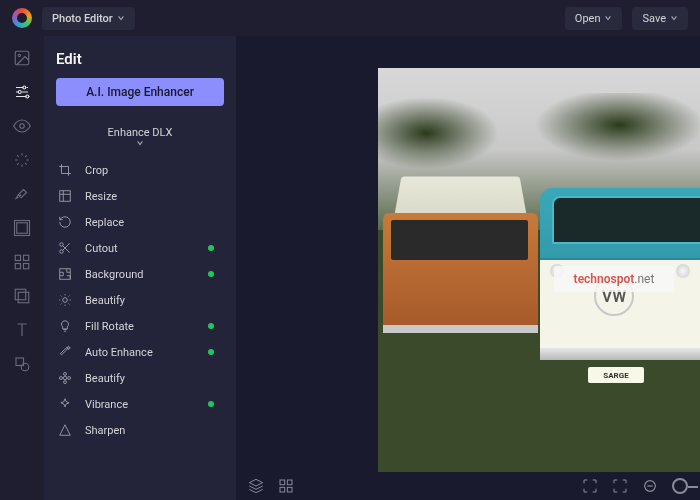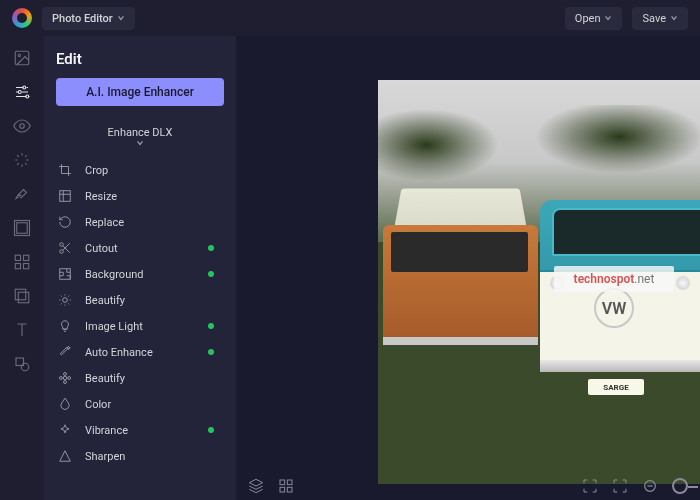--- a/index.html
+++ b/index.html
@@ -22,21 +22,21 @@
 .sidebar::-webkit-scrollbar-thumb { background: #3f3f56; border-radius: 2px; }
 .sidebar-title { font-size: 15px; font-weight: 600; margin-bottom: 10px; color: #f4f4f5; }
 .ai-btn { width: 100%; background: #8b8efc; color: #1a1a2e; border: none; border-radius: 4px; padding: 7px 12px; font-size: 12px; font-weight: 500; cursor: pointer; margin-bottom: 14px; }
 .section-head { display: flex; align-items: center; justify-content: space-between; font-size: 11px; color: #d4d4d8; padding: 6px 0; cursor: pointer; flex-direction: column; }
 .tool-list { margin-top: 4px; }
 .tool { display: flex; align-items: center; gap: 13px; padding: 6px 2px; font-size: 11px; color: #d4d4d8; cursor: pointer; position: relative; }
 .tool-icon { width: 14px; height: 14px; flex-shrink: 0; color: #a1a1aa; }
 .tool-icon svg { width: 14px; height: 14px; }
 .dot { width: 6px; height: 6px; border-radius: 50%; background: #22c55e; margin-left: auto; margin-right: 8px; }
 .canvas { flex: 1; background: #1a1a2e; position: relative; overflow: hidden; }
-.image { position: absolute; top: 32px; left: 142px; right: 0; height: 404px; background: linear-gradient(180deg, #4a5a3a 0%, #3a4a2a 40%, #3a4a2a 100%); overflow: hidden; margin-top: 12px; }
+.image { position: absolute; top: 32px; left: 142px; right: 0; height: 404px; background: linear-gradient(180deg, #4a5a3a 0%, #3a4a2a 40%, #3a4a2a 100%); overflow: hidden; }
 .sky { position: absolute; inset: 0 0 60% 0; background: linear-gradient(180deg, #d8d8d8 0%, #c9c9c9 50%, #5a6a4a 100%); }
 .trees { position: absolute; top: 25px; left: 0; right: 0; height: 80px; background: radial-gradient(ellipse 120px 60px at 15% 50%, #2a3a1a 0%, transparent 60%), radial-gradient(ellipse 140px 60px at 75% 40%, #2a3a1a 0%, transparent 60%); }
 .van1 { position: absolute; left: 5px; top: 100px; width: 155px; height: 200px; }
 .van1-body { position: absolute; inset: 45px 0 40px 0; background: linear-gradient(180deg, #c77a3a 0%, #a65a2a 100%); border-radius: 6px 6px 2px 2px; }
 .van1-pop { position: absolute; top: 0; left: 10px; right: 10px; height: 55px; background: linear-gradient(180deg, #e8e8d8 0%, #d8d8c8 100%); transform: perspective(100px) rotateX(15deg); transform-origin: bottom; border-radius: 4px 4px 0 0; }
 .van1-window { position: absolute; top: 52px; left: 8px; right: 10px; height: 40px; background: #2a2a2a; border-radius: 2px; }
 .van1-bumper { position: absolute; bottom: 35px; left: 0; right: 0; height: 8px; background: #c8c8c8; }
 .van2 { position: absolute; right: 0; top: 100px; width: 160px; height: 230px; }
 .van2-body { position: absolute; inset: 20px 0 45px 0; background: linear-gradient(180deg, #3aa8b8 0%, #2a8898 100%); border-radius: 12px 0 0 4px; }
 .van2-window { position: absolute; top: 28px; left: 12px; right: 0; height: 48px; background: #1a2a2a; border-radius: 8px 0 0 2px; border: 2px solid #4ab8c8; border-right: none; }
@@ -199,45 +199,39 @@
           <span class="tool-icon"><svg viewBox="0 0 24 24" fill="none" stroke="currentColor" stroke-width="1.5">
               <circle cx="12" cy="12" r="4"></circle>
               <path d="M12 2v2m0 16v2M4 12H2m20 0h-2M6 6L4.5 4.5M18 18l1.5 1.5M6 18l-1.5 1.5M18 6l1.5-1.5"></path>
             </svg></span>
           <span>Beautify</span>
         </div>
       <div class="tool">
           <span class="tool-icon"><svg viewBox="0 0 24 24" fill="none" stroke="currentColor" stroke-width="1.5">
               <path d="M9 18h6M10 21h4M12 3a6 6 0 0 0-4 10.5V17h8v-3.5A6 6 0 0 0 12 3z"></path>
             </svg></span>
-          <span>Image Light</span>
+          <span>Fill Rotate</span>
           <span class="dot"></span>
         </div>
       <div class="tool">
           <span class="tool-icon"><svg viewBox="0 0 24 24" fill="none" stroke="currentColor" stroke-width="1.5">
               <path d="M15 4l2 2-11 11-2-2zM18 2l1 2 2 1-2 1-1 2-1-2-2-1 2-1z"></path>
             </svg></span>
           <span>Auto Enhance</span>
           <span class="dot"></span>
         </div>
       <div class="tool">
           <span class="tool-icon"><svg viewBox="0 0 24 24" fill="none" stroke="currentColor" stroke-width="1.5">
               <circle cx="12" cy="12" r="3"></circle>
               <circle cx="12" cy="5" r="2.5"></circle>
               <circle cx="12" cy="19" r="2.5"></circle>
               <circle cx="5" cy="12" r="2.5"></circle>
               <circle cx="19" cy="12" r="2.5"></circle>
             </svg></span>
           <span>Beautify</span>
-        </div>
-      <div class="tool">
-          <span class="tool-icon"><svg viewBox="0 0 24 24" fill="none" stroke="currentColor" stroke-width="1.5">
-              <path d="M12 2l5.5 8a7 7 0 1 1-11 0z"></path>
-            </svg></span>
-          <span>Color</span>
         </div>
       <div class="tool">
           <span class="tool-icon"><svg viewBox="0 0 24 24" fill="none" stroke="currentColor" stroke-width="1.5">
               <path d="M12 3l2 5 5 2-5 2-2 5-2-5-5-2 5-2z"></path>
             </svg></span>
           <span>Vibrance</span>
           <span class="dot"></span>
         </div>
       <div class="tool">
           <span class="tool-icon"><svg viewBox="0 0 24 24" fill="none" stroke="currentColor" stroke-width="1.5">

